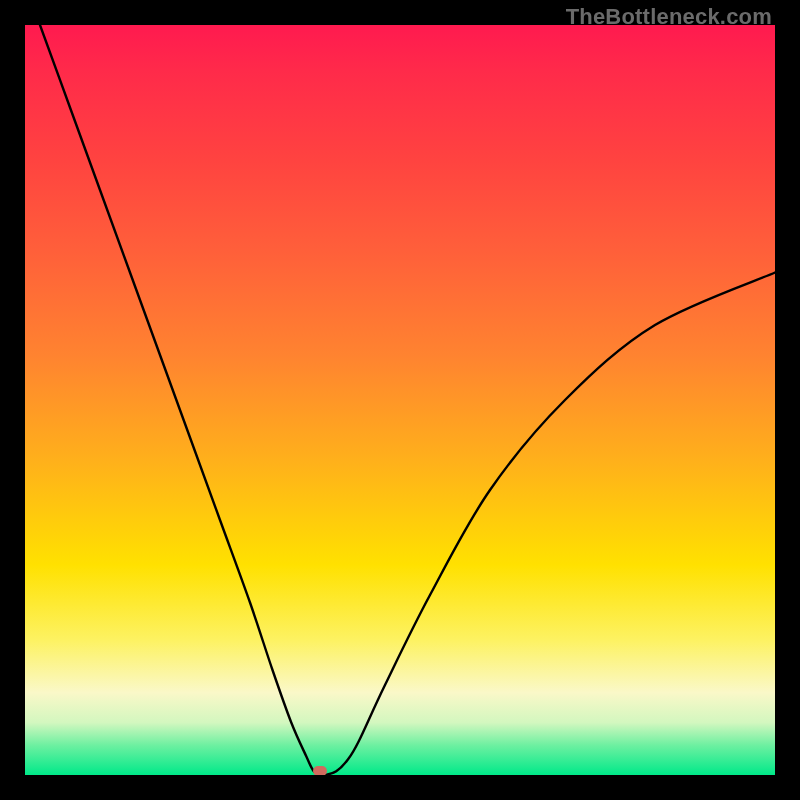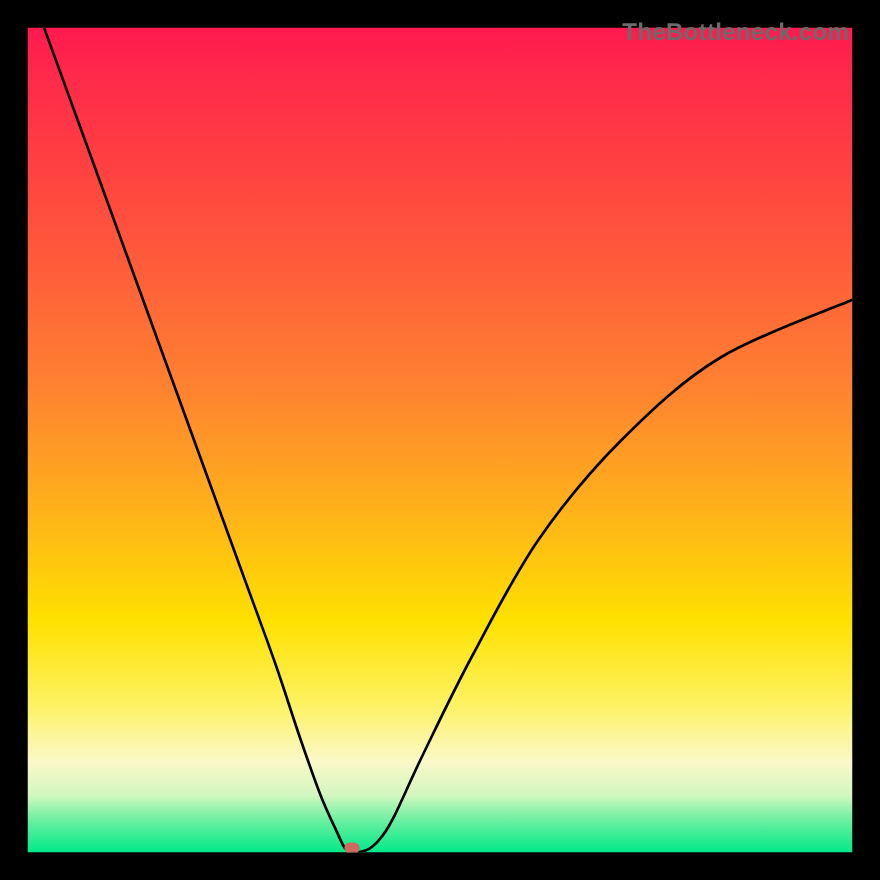--- a/index.html
+++ b/index.html
@@ -18,21 +18,20 @@
   }
   .watermark {
     position: absolute;
     top: 4px;
     right: 28px;
     color: #6b6b6b;
     font-size: 22px;
     font-weight: bold;
     letter-spacing: 0.2px;
     z-index: 30;
-    margin-top: 12px;
   }
   .plot-area {
     position: absolute;
     left: 25px;
     top: 25px;
     width: 750px;
     height: 750px;
     overflow: hidden;
   }
   .gradient {

